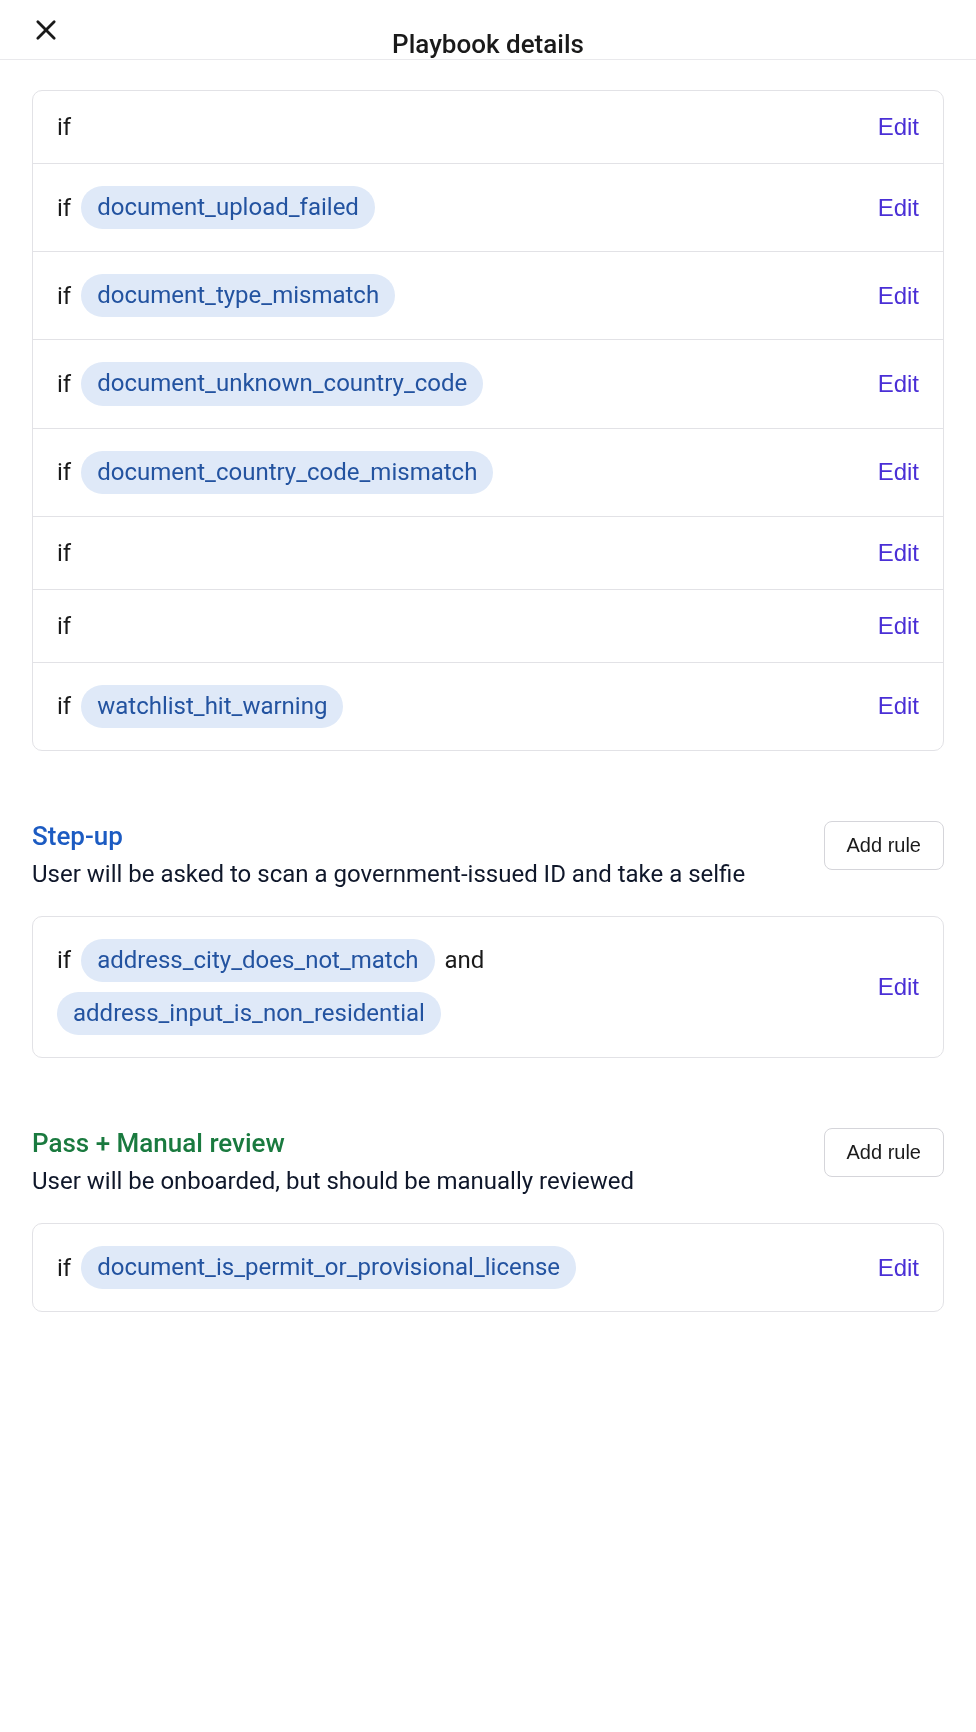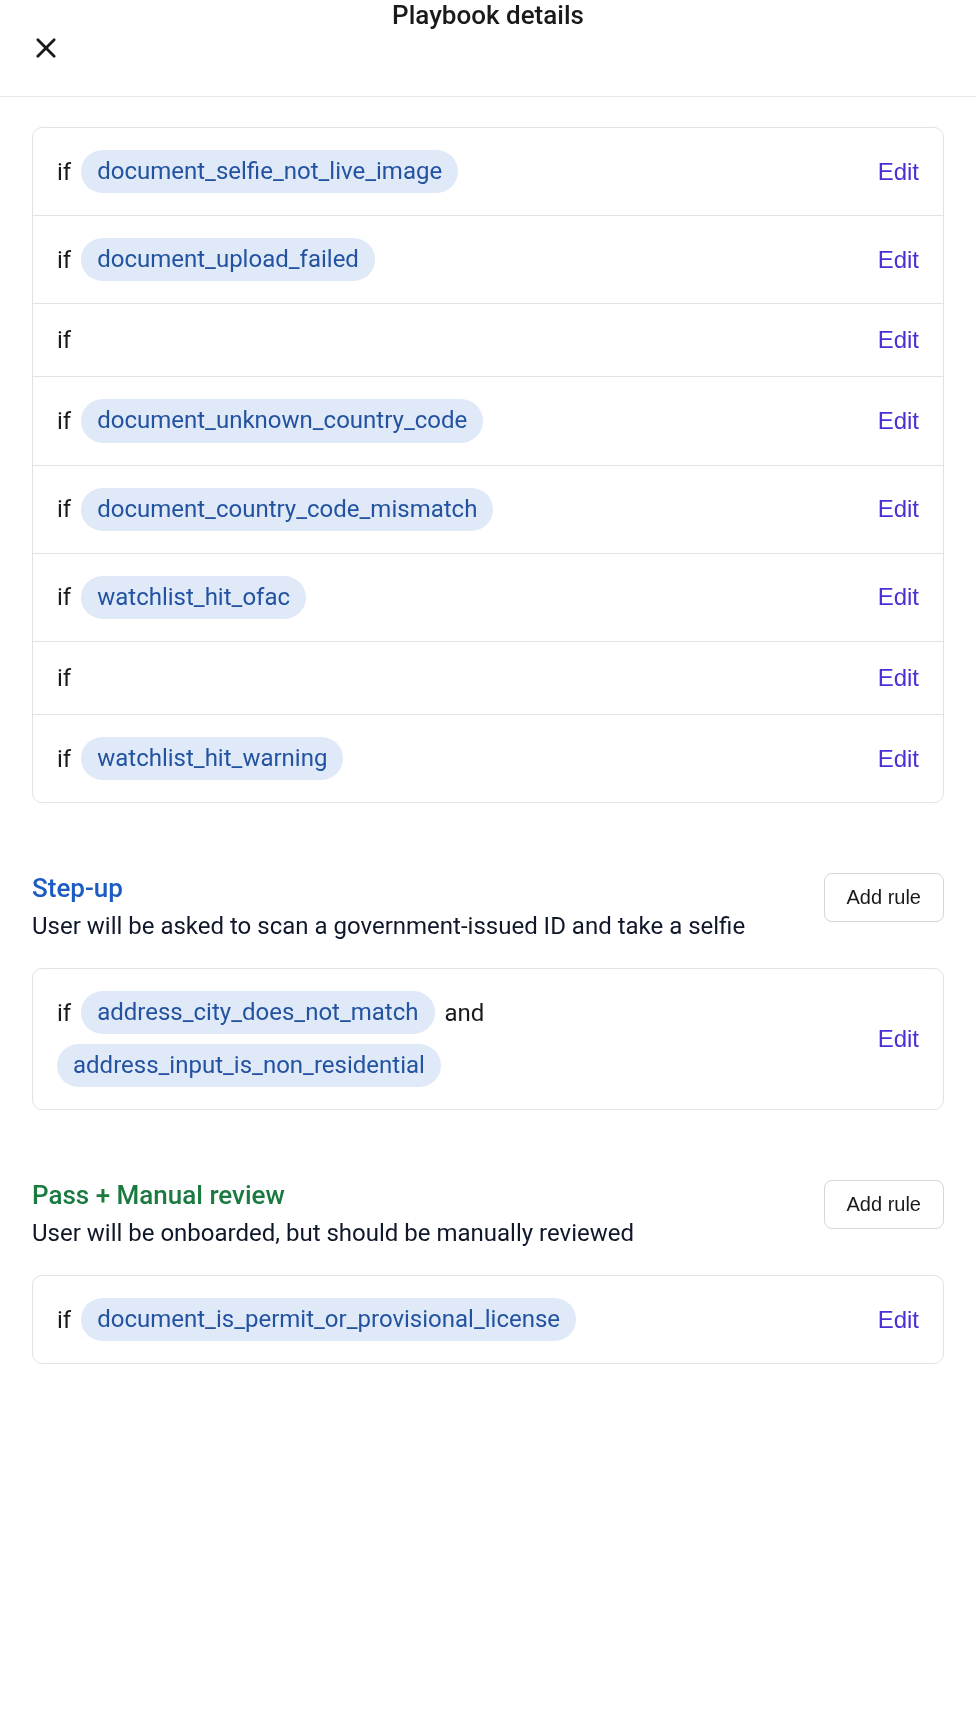--- a/index.html
+++ b/index.html
@@ -4,22 +4,22 @@
 <style>
   * { box-sizing: border-box; margin: 0; padding: 0; }
   body {
     font-family: -apple-system, BlinkMacSystemFont, "Segoe UI", Roboto, Helvetica, Arial, sans-serif;
     background: #fff;
     color: #1a1a1a;
     width: 976px;
   }
   .header {
     display: flex;
-    align-items: flex-start;
-    height: 97px;
+    align-items: flex-end;
+    height: 60px;
     border-bottom: 1px solid #e9e9ec;
     position: relative;
     padding: 0 24px;
   }
   .close-btn {
     background: none;
     border: none;
     cursor: pointer;
     padding: 8px;
     position: absolute;
@@ -126,55 +126,54 @@
   </button>
   <div class="header-title">Playbook details</div>
 </div>
 
 <div class="content">
 
   <div class="rule-list">
     <div class="rule-row">
       <div class="rule-condition">
         <span class="rule-keyword">if</span>
-        <span class="tag">document_selfie_not_live_image</span>
       </div>
       <button class="edit-btn">Edit</button>
     </div>
     <div class="rule-row">
       <div class="rule-condition">
         <span class="rule-keyword">if</span>
         <span class="tag">document_upload_failed</span>
       </div>
       <button class="edit-btn">Edit</button>
     </div>
     <div class="rule-row">
       <div class="rule-condition">
         <span class="rule-keyword">if</span>
+        <span class="tag">document_type_mismatch</span>
       </div>
       <button class="edit-btn">Edit</button>
     </div>
     <div class="rule-row">
       <div class="rule-condition">
         <span class="rule-keyword">if</span>
         <span class="tag">document_unknown_country_code</span>
       </div>
       <button class="edit-btn">Edit</button>
     </div>
     <div class="rule-row">
       <div class="rule-condition">
         <span class="rule-keyword">if</span>
         <span class="tag">document_country_code_mismatch</span>
       </div>
       <button class="edit-btn">Edit</button>
     </div>
     <div class="rule-row">
       <div class="rule-condition">
         <span class="rule-keyword">if</span>
-        <span class="tag">watchlist_hit_ofac</span>
       </div>
       <button class="edit-btn">Edit</button>
     </div>
     <div class="rule-row">
       <div class="rule-condition">
         <span class="rule-keyword">if</span>
       </div>
       <button class="edit-btn">Edit</button>
     </div>
     <div class="rule-row">

